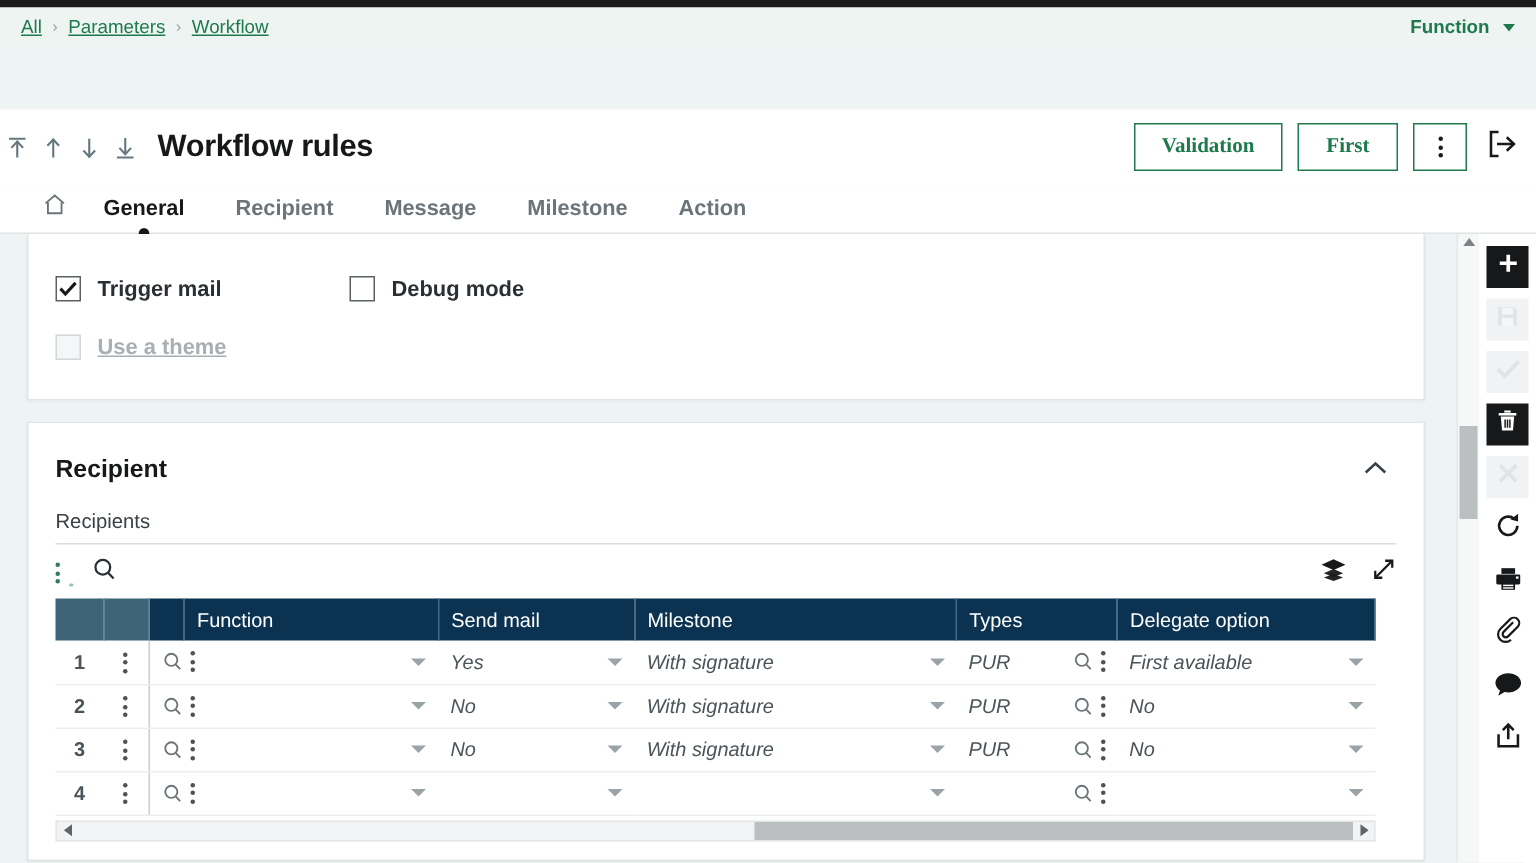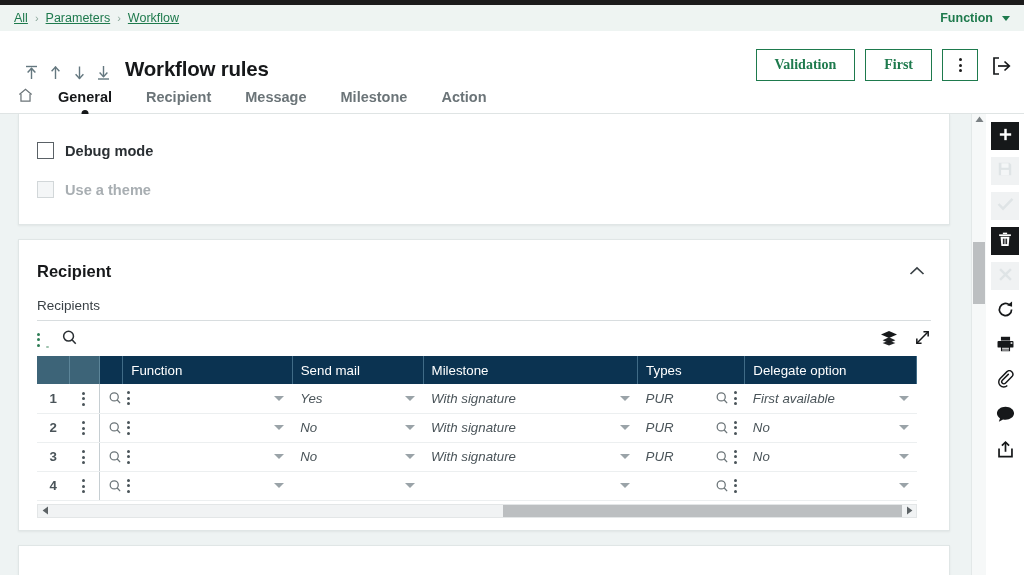--- a/index.html
+++ b/index.html
@@ -32,22 +32,23 @@
   .caret-dn {
     width: 0; height: 0; border-left: 4px solid transparent;
     border-right: 4px solid transparent; border-top: 5px solid #1e7a4d;
   }
 
   
   .header {
     background: #ffffff;
     height: 50px;
     display: flex;
-    align-items: flex-end;
-    padding: 0 12px 0 24px;
+    align-items: center;
+    padding: 0 12px 0 4px;
+    margin-top: 42px;
   }
   .navarrows { display: flex; align-items: center; gap: 9px; margin-right: 14px; }
   .navarrows svg { display: block; cursor: pointer; }
   .page-title {
     font-size: 20.5px; font-weight: bold; color: #16181a;
     letter-spacing: -0.2px; white-space: nowrap;
   }
   .header-spacer { flex: 1; }
   .btn-outline {
     border: 1.6px solid #1e7a4d;
@@ -75,21 +76,21 @@
   .logout-btn {
     margin-left: 12px; cursor: pointer; display: flex; align-items: center;
   }
 
   
   .tabs-bar {
     background: #fff;
     height: 33px;
     display: flex;
     align-items: flex-end;
-    padding-left: 17px;
+    padding-left: 28px;
     border-bottom: 1px solid #dfe4e4;
     position: relative;
   }
   .tab {
     font-size: 14.5px; color: #6b7478; font-weight: bold;
     padding: 0 0 8px 0; margin-right: 34px; cursor: pointer;
     position: relative; white-space: nowrap;
   }
   .tab.home { margin-right: 24px; padding-bottom: 6px; }
   .tab.active { color: #16181a; }
@@ -124,21 +125,21 @@
 
   
   .chk-row { display: flex; align-items: center; padding: 0 18px; }
   .chk-row.r1 { padding-top: 28px; }
   .chk-row.r2 { padding-top: 22px; padding-bottom: 26px; }
   .chk {
     display: flex; align-items: center; cursor: pointer;
     font-size: 14.6px; font-weight: bold; color: #2a2f33;
     white-space: nowrap;
   }
-  .chk.disabled { color: #a8aeb2; cursor: default; }
+  .chk.disabled { color: #a8aeb2; cursor: default; text-decoration: underline; }
   .box {
     width: 17px; height: 17px; border: 1.6px solid #5a6166;
     background: #fff; margin-right: 11px; flex: none;
     display: flex; align-items: center; justify-content: center;
   }
   .box.off-disabled { border-color: #d2d7d9; background: #f4f6f7; }
   .box svg { display: block; }
 
   
   .card-head {
@@ -332,20 +333,28 @@
   <div class="tab">Action</div>
 </div>
 
 <div class="body-area">
 
   <div class="scroll-col">
 
     <div class="card top">
       <div class="chk-row r1">
 
+        <label class="chk" style="width:196px">
+          <span class="box">
+            <svg width="13" height="11" viewBox="0 0 13 11">
+                <polyline points="1.3,5.4 4.6,9 11.4,1.6" fill="none" stroke="#16181a" stroke-width="2.1"></polyline>
+              </svg>
+          </span>
+          <span>Trigger mail</span>
+        </label>
 
 
 
         <label class="chk">
           <span class="box"></span>
           <span>Debug mode</span>
         </label>
 
       </div>
 

